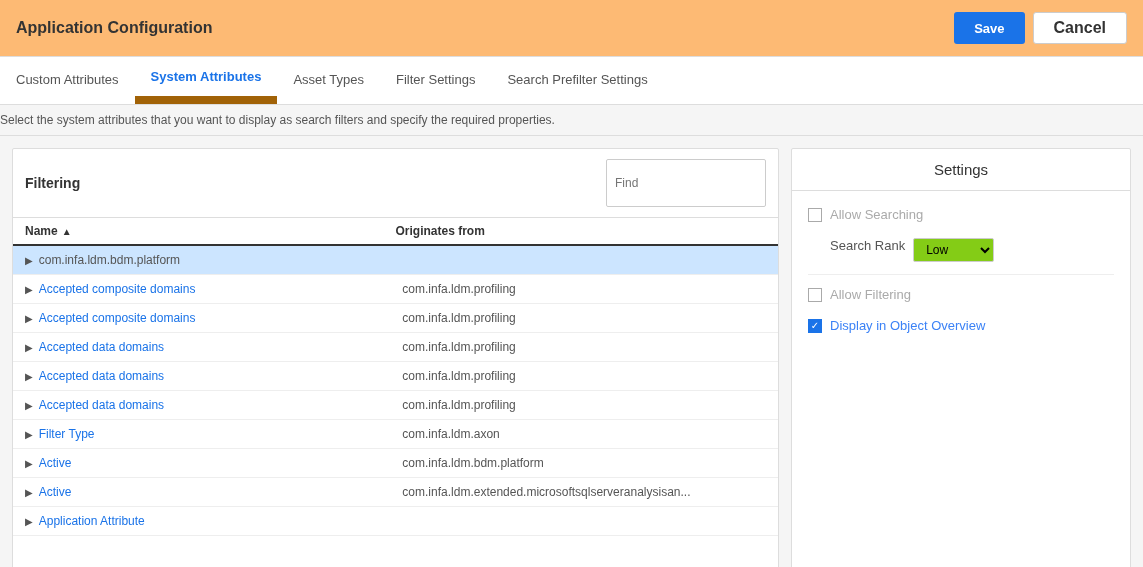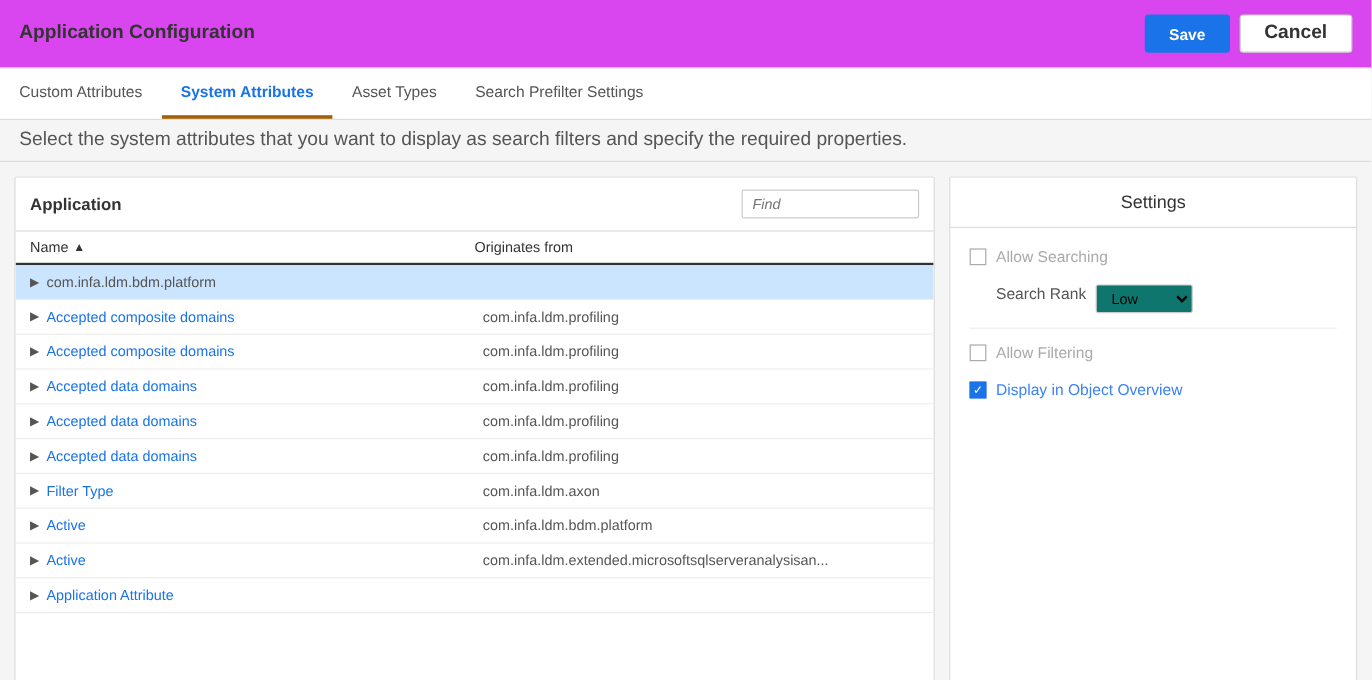--- a/index.html
+++ b/index.html
@@ -1,20 +1,20 @@
 <!DOCTYPE html>
 <html><head>
   <meta charset="utf-8">
   <style>
     * { box-sizing: border-box; margin: 0; padding: 0; }
     body { font-family: Arial, sans-serif; font-size: 13px; background: #f5f5f5; color: #333; width: 1143px; height: 567px; overflow: hidden; }
 
     .header {
       display: flex; align-items: center; justify-content: space-between;
-      padding: 12px 16px; background: #d946ef; border-bottom: 1px solid #ddd;
+      padding: 12px 16px; background: #fdba74; border-bottom: 1px solid #ddd;
     }
     .header-title { font-size: 16px; font-weight: bold; color: #333; }
     .header-buttons { display: flex; gap: 8px; }
     .btn-save {
       background: #1a73e8; color: #fff; border: none; padding: 6px 20px;
       border-radius: 3px; cursor: pointer; font-size: 13px; font-weight: bold;
     }
     .btn-cancel {
       background: #fff; color: #333; border: 1px solid #ccc; padding: 6px 20px;
       border-radius: 3px; cursor: pointer; font-size: 16px; font-weight: bold;
@@ -22,50 +22,50 @@
 
     .tabs {
       display: flex; align-items: center; padding: 0 0; background: #fff;
       border-bottom: 1px solid #ddd;
     }
     .tab {
       padding: 12px 16px; cursor: pointer; font-size: 13px; color: #555;
       border-bottom: 3px solid transparent; text-decoration: none;
     }
     .tab.active {
-      color: #1a73e8; border-bottom: 3px solid #a16207; font-weight: bold;
+      color: #1a73e8; border-bottom: 8px solid #a16207; font-weight: bold;
     }
 
     .description {
-      padding: 8px 16px; background: #f5f5f5; font-size: 16px; color: #555;
+      padding: 8px 0; background: #f5f5f5; font-size: 12px; color: #555;
       border-bottom: 1px solid #ddd;
     }
 
     .main-content {
       display: flex; height: calc(567px - 108px); background: #f5f5f5;
       padding: 12px; gap: 12px;
     }
 
     .attributes-panel {
       flex: 1; background: #fff; border: 1px solid #ddd; border-radius: 2px;
       display: flex; flex-direction: column; overflow: hidden;
     }
     .attributes-header {
       display: flex; align-items: center; justify-content: space-between;
       padding: 10px 12px; border-bottom: 1px solid #ddd;
     }
     .attributes-title { font-size: 14px; font-weight: bold; }
     .find-input {
-      border: 1px solid #ccc; padding: 4px 8px; font-size: 12px;
-      border-radius: 2px; width: 148px; font-style: italic; color: #999;
+      border: 1px solid #ccc; padding: 16px 8px; font-size: 12px;
+      border-radius: 2px; width: 160px; color: #999;
     }
 
     .table-header {
       display: flex; padding: 6px 12px; border-bottom: 2px solid #333;
-      font-size: 12px; font-weight: normal; align-items: center;
+      font-size: 12px; font-weight: bold; align-items: center;
     }
     .col-name { flex: 1; display: flex; align-items: center; gap: 4px; }
     .col-origin { flex: 1; }
     .sort-arrow { font-size: 10px; }
 
     .table-body { overflow-y: auto; flex: 1; }
     .table-row {
       display: flex; align-items: center; padding: 7px 12px;
       border-bottom: 1px solid #eee; font-size: 12px; cursor: pointer;
     }
@@ -87,50 +87,51 @@
     .setting-item { display: flex; align-items: center; gap: 8px; margin-bottom: 16px; }
     .setting-checkbox { width: 14px; height: 14px; border: 1px solid #aaa; background: #fff; display: flex; align-items: center; justify-content: center; }
     .setting-checkbox.checked { background: #1a73e8; border-color: #1a73e8; color: #fff; font-size: 10px; }
     .setting-label { font-size: 13px; color: #aaa; }
     .setting-label.enabled { color: #3b82f6; }
 
     .search-rank-row { display: flex; align-items: flex-start; gap: 8px; margin-bottom: 12px; margin-left: 22px; }
     .search-rank-label { font-size: 13px; color: #555; }
     .search-rank-select {
       border: 1px solid #ccc; padding: 3px 8px; font-size: 12px;
-      border-radius: 2px; background: #0f766e;
+      border-radius: 2px; background: #84cc16;
     }
 
     .settings-divider { border-top: 1px solid #eee; margin: 4px 0 12px 0; }
   </style>
 </head>
 <body>
 
 <div class="header">
   <span class="header-title">Application Configuration</span>
   <div class="header-buttons">
     <button class="btn-save">Save</button>
     <button class="btn-cancel">Cancel</button>
   </div>
 </div>
 
 <div class="tabs" id="tabs-container">
     <div class="tab">Custom Attributes</div>
     <div class="tab active">System Attributes</div>
     <div class="tab">Asset Types</div>
+    <div class="tab">Filter Settings</div>
     <div class="tab">Search Prefilter Settings</div>
   </div>
 
 <div class="description">Select the system attributes that you want to display as search filters and specify the required properties.</div>
 
 <div class="main-content">
 
   <div class="attributes-panel">
     <div class="attributes-header">
-      <span class="attributes-title">Application</span>
+      <span class="attributes-title">Filtering</span>
       <input class="find-input" type="text" id="find-input" placeholder="Find" style="">
     </div>
     <div class="table-header">
       <div class="col-name">
         <span>Name</span>
         <span class="sort-arrow">▲</span>
       </div>
       <div class="col-origin">Originates from</div>
     </div>
     <div class="table-body" id="table-body">

